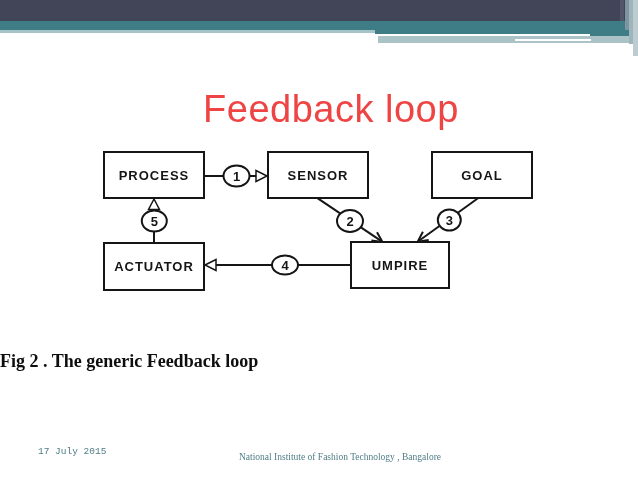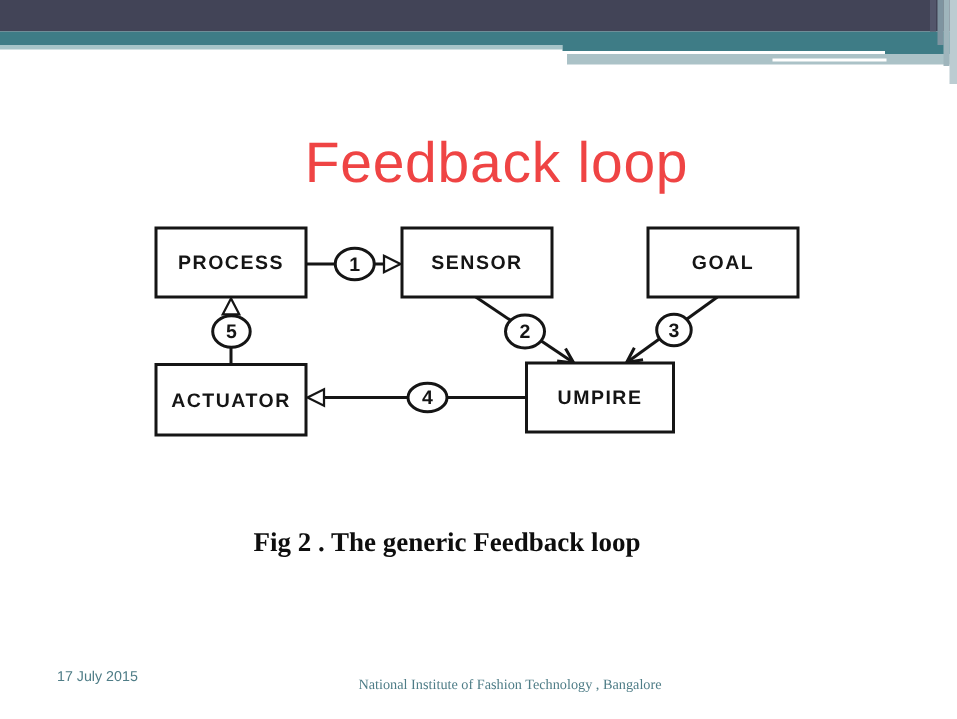--- a/index.html
+++ b/index.html
@@ -58,36 +58,36 @@
   }
   .diagram text.badge-label {
     font-family:"Liberation Sans", sans-serif;
     font-size:13px; font-weight:bold;
     fill:#151515; text-anchor:middle;
   }
 
   
   .caption {
     left:0; top:351px; width:596px;
-    text-align:center;
+    text-align:left;
     font-family:"Liberation Serif", serif;
     font-size:18px; font-weight:bold;
     color:#0E0E0E;
   }
   .footer {
     left:42px; top:427px; width:596px;
     text-align:center;
     font-family:"Liberation Serif", serif;
     font-size:9.5px;
     color:#4F7D87;
     margin-top:25px;
   }
   .date {
     left:38px; top:446px;
-    font-family:Liberation Sans, sans-serif;
+    font-family:Liberation Mono, monospace;
     font-size:9.5px;
     color:#4F7D87;
   }
 </style>
 </head>
 <body>
 
 <div class="slide">
 
   <div class="abs bar-dark"></div>

